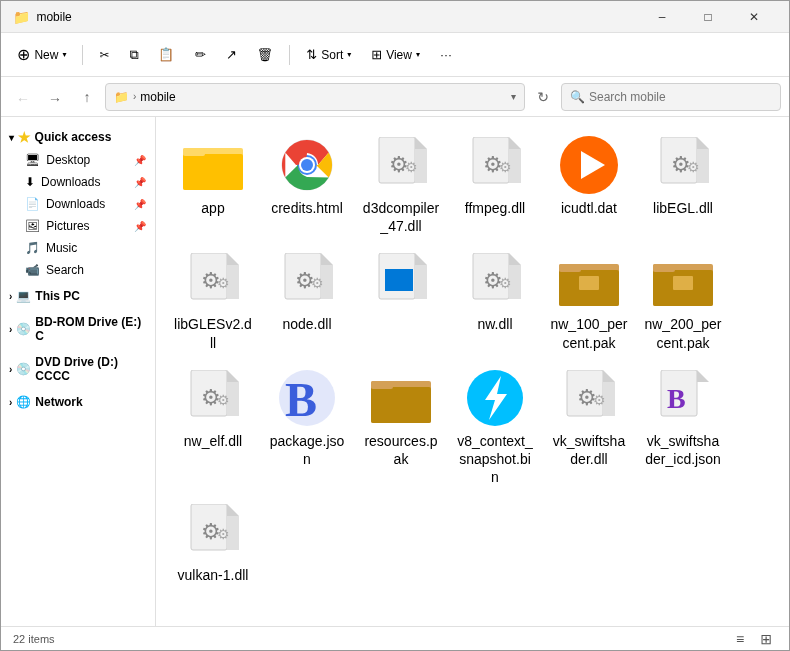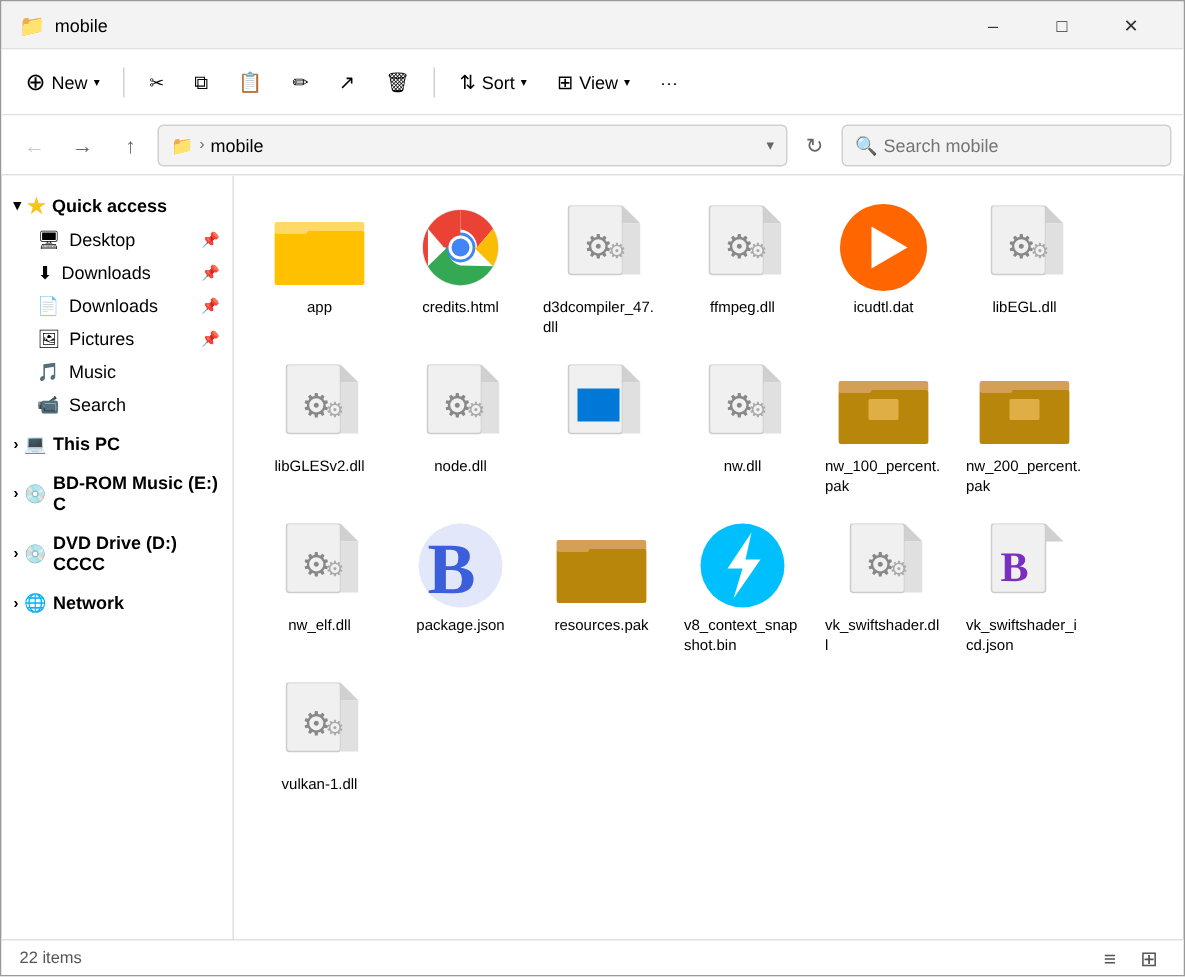--- a/index.html
+++ b/index.html
@@ -38,21 +38,21 @@
     .sidebar-section { margin-bottom: 4px; }
     .sidebar-header { display: flex; align-items: center; padding: 4px 8px; cursor: pointer; gap: 4px; font-size: 12px; font-weight: 600; color: #000; }
     .sidebar-star { color: #f5c518; font-size: 14px; }
     .sidebar-item { display: flex; align-items: center; padding: 4px 8px 4px 24px; cursor: pointer; gap: 6px; font-size: 12px; color: #000; }
     .sidebar-item .pin { color: #0078d4; font-size: 10px; margin-left: auto; }
 
     
     .file-area { flex: 1; overflow-y: auto; padding: 12px; display: flex; flex-wrap: wrap; align-content: flex-start; gap: 4px; }
 
     .file-item { width: 90px; display: flex; flex-direction: column; align-items: center; padding: 6px; border-radius: 4px; cursor: pointer; gap: 4px; }
-    .file-label { font-size: 10px; color: #000; line-height: 1.3; word-break: break-word; }
+    .file-label { font-size: 14px; text-align: center; color: #000; line-height: 1.3; word-break: break-word; }
 
     
     .statusbar { height: 24px; border-top: 1px solid #e0e0e0; display: flex; align-items: center; padding: 0 12px; background: #fff; font-size: 11px; color: #555; }
     .statusbar-right { margin-left: auto; display: flex; gap: 4px; }
     .statusbar-btn { width: 22px; height: 22px; border: none; background: transparent; cursor: pointer; border-radius: 2px; display: flex; align-items: center; justify-content: center; font-size: 14px; color: #555; }
   </style>
 </head>
 <body>
 
 <div class="window">
@@ -169,21 +169,21 @@
           <span style="font-size:10px;">›</span>
           <span>💻</span>
           <span>This PC</span>
         </div>
       </div>
 
       <div class="sidebar-section">
         <div class="sidebar-header">
           <span style="font-size:10px;">›</span>
           <span>💿</span>
-          <span>BD-ROM Music (E:) C</span>
+          <span>BD-ROM Drive (E:) C</span>
         </div>
       </div>
 
       <div class="sidebar-section">
         <div class="sidebar-header">
           <span style="font-size:10px;">›</span>
           <span>💿</span>
           <span>DVD Drive (D:) CCCC</span>
         </div>
       </div>

